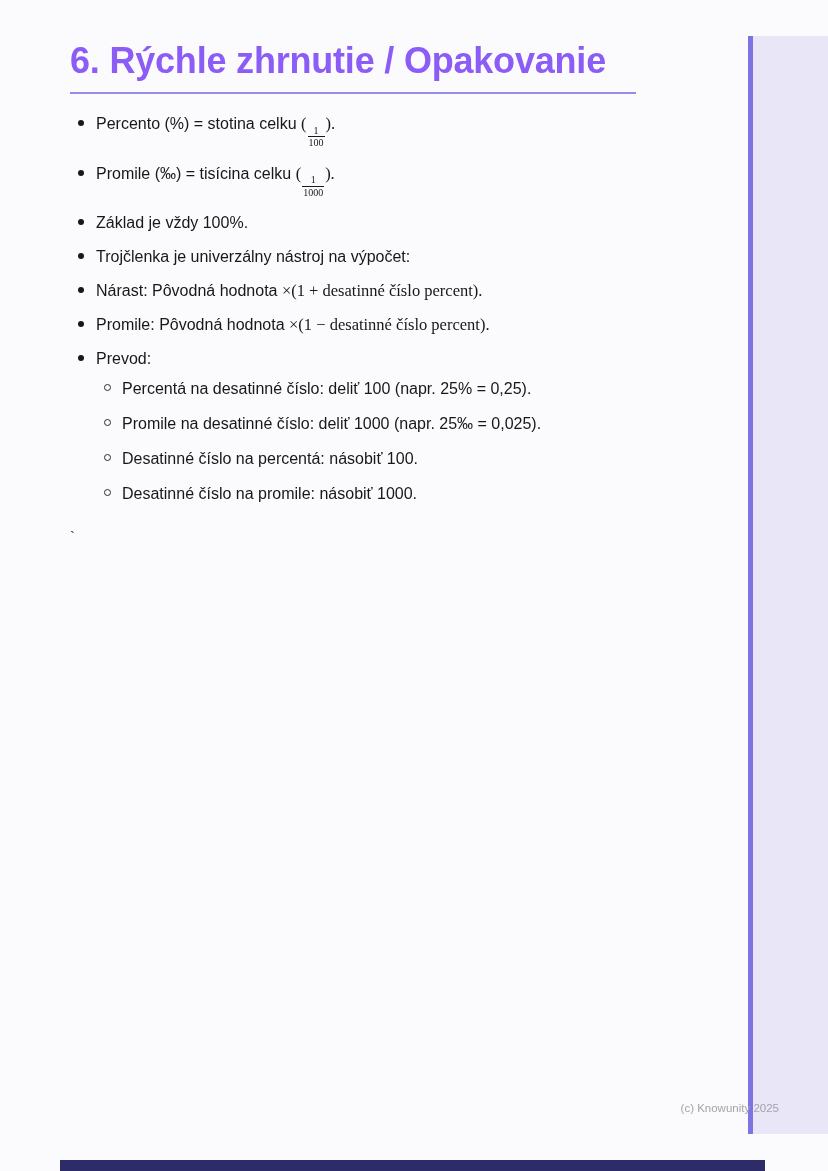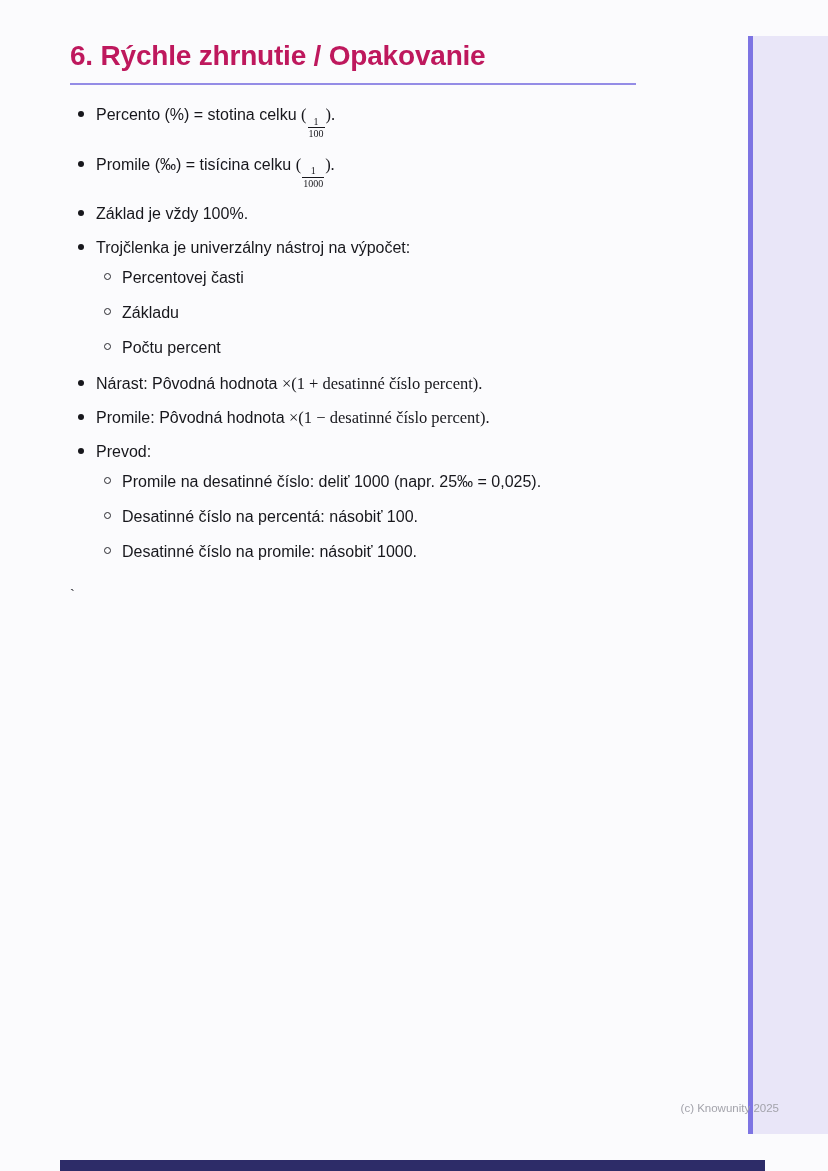--- a/index.html
+++ b/index.html
@@ -26,23 +26,23 @@
   .bottom-bar{
     position:absolute;left:60px;bottom:0;width:705px;height:11px;
     background:#2d2c68;
   }
 
   .content{
     position:absolute;top:40px;left:70px;width:566px;
   }
   h1.title{
     margin:0 0 11px 0;
-    font-size:28px;line-height:1.15;
+    font-size:36px;line-height:1.15;
     font-weight:bold;
-    color:#be185d;
+    color:#8b5cf6;
     letter-spacing:-0.2px;
   }
   .title-rule{
     border:none;height:2px;background:#948ce6;margin:0 0 20px 0;
   }
 
   ul.blist{list-style:none;margin:0;padding:0;}
   ul.blist > li{
     display:flex;align-items:flex-start;
     margin:0 0 15px 0;
@@ -127,52 +127,42 @@
 
       <li>
         <span class="bullet"></span>
         <span class="li-text"><b>Základ</b><span> je vždy 100%.</span></span>
       </li>
 
       <li>
         <span class="bullet"></span>
         <span class="li-text">
           <b>Trojčlenka</b><span> je univerzálny nástroj na výpočet:</span>
-          <ul class="sublist">
-            <li>
-                <span class="bullet-o"></span>
-                <span class="li-text">Percentovej časti</span>
-              </li>
-            <li>
-                <span class="bullet-o"></span>
-                <span class="li-text">Základu</span>
-              </li>
-            <li>
-                <span class="bullet-o"></span>
-                <span class="li-text">Počtu percent</span>
-              </li>
-          </ul>
         </span>
       </li>
 
       <li>
         <span class="bullet"></span>
         <span class="li-text"><b>Nárast:</b><span> Pôvodná hodnota </span><span class="math">×(1 + desatinné číslo percent).</span></span>
       </li>
 
       <li>
         <span class="bullet"></span>
         <span class="li-text"><b>Promile:</b><span> Pôvodná hodnota </span><span class="math">×(1 − desatinné číslo percent).</span></span>
       </li>
 
       <li>
         <span class="bullet"></span>
         <span class="li-text">
           <b>Prevod:</b>
           <ul class="sublist">
+            <li>
+                <span class="bullet-o"></span>
+                <span class="li-text">Percentá na desatinné číslo: deliť 100 (napr. 25% = 0,25).</span>
+              </li>
             <li>
                 <span class="bullet-o"></span>
                 <span class="li-text">Promile na desatinné číslo: deliť 1000 (napr. 25‰ = 0,025).</span>
               </li>
             <li>
                 <span class="bullet-o"></span>
                 <span class="li-text">Desatinné číslo na percentá: násobiť 100.</span>
               </li>
             <li>
                 <span class="bullet-o"></span>

